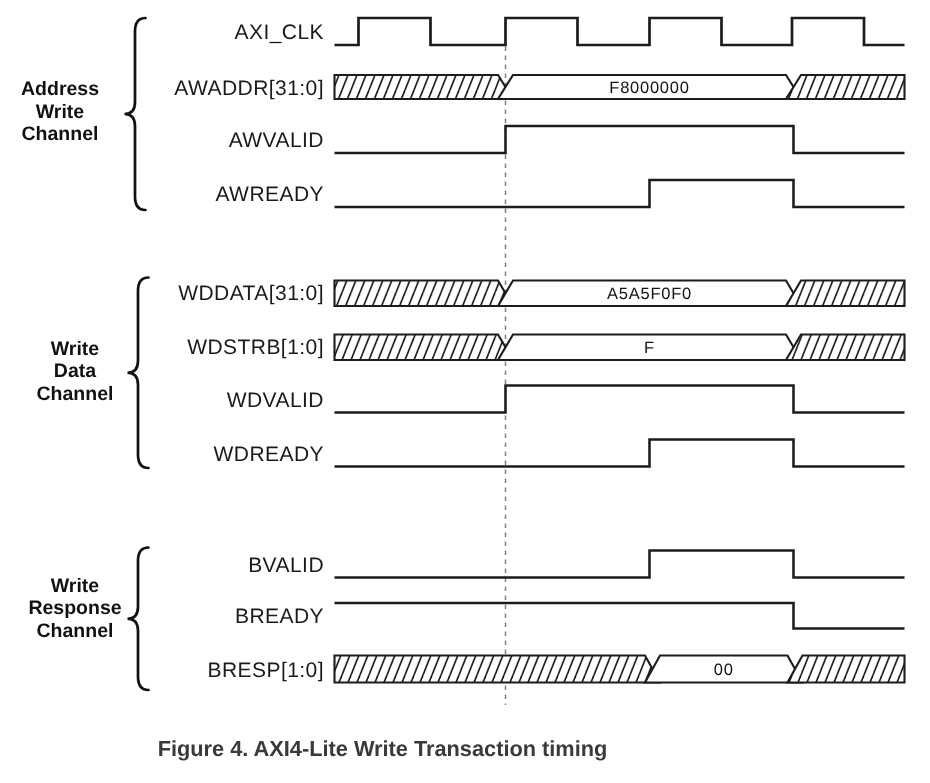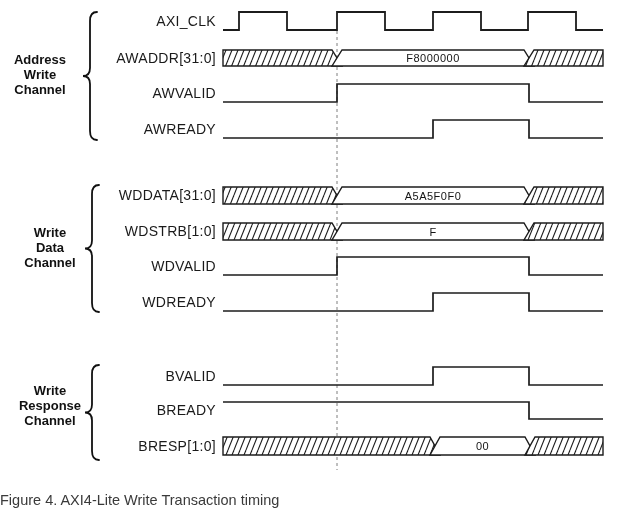--- a/index.html
+++ b/index.html
@@ -32,24 +32,25 @@
     font-family: "Liberation Sans", "DejaVu Sans", sans-serif;
     font-size: 11px;
     letter-spacing: 0.5px;
     fill: #141414;
   }
   #caption {
     position: absolute;
     left: 0;
     top: 490px;
     width: 510px;
-    text-align: left;
+    text-align: center;
     font-size: 14.5px;
     color: #3a3a3a;
     line-height: 20px;
+    font-weight: bold;
   }
 </style>
 </head>
 <body>
 
 <div id="canvas">
   <svg id="diagram" width="620" height="490" viewBox="0 0 620 490">
     <defs>
       <pattern id="hatchpat" patternUnits="userSpaceOnUse" width="6" height="15">
         <rect x="0" y="0" width="6" height="15" fill="#ffffff"></rect>

